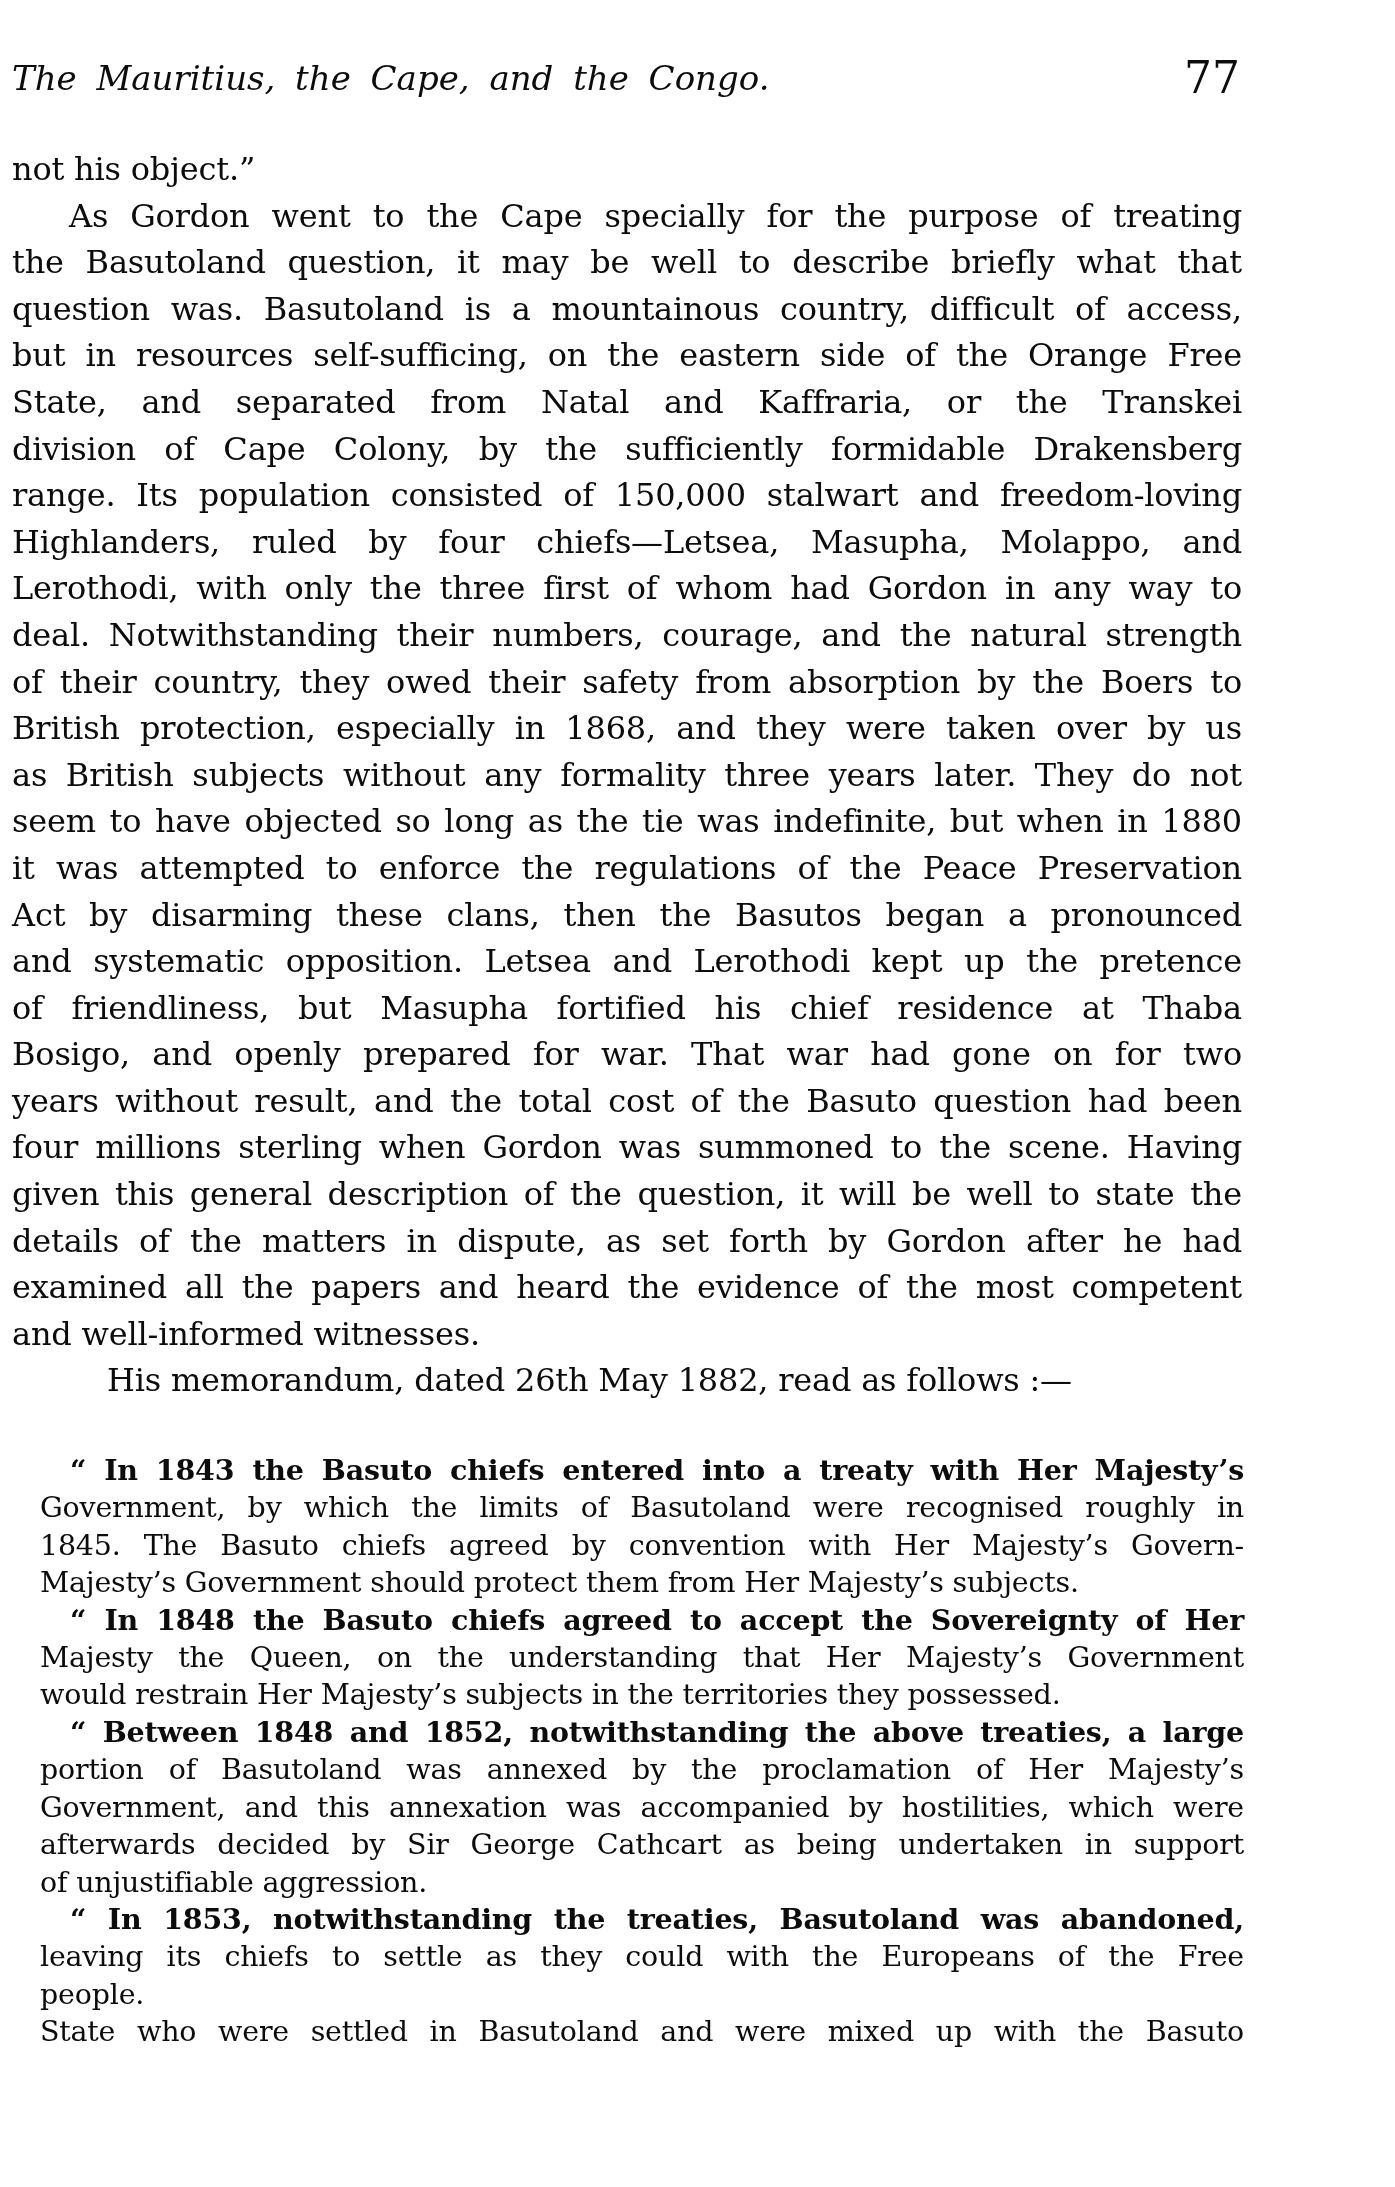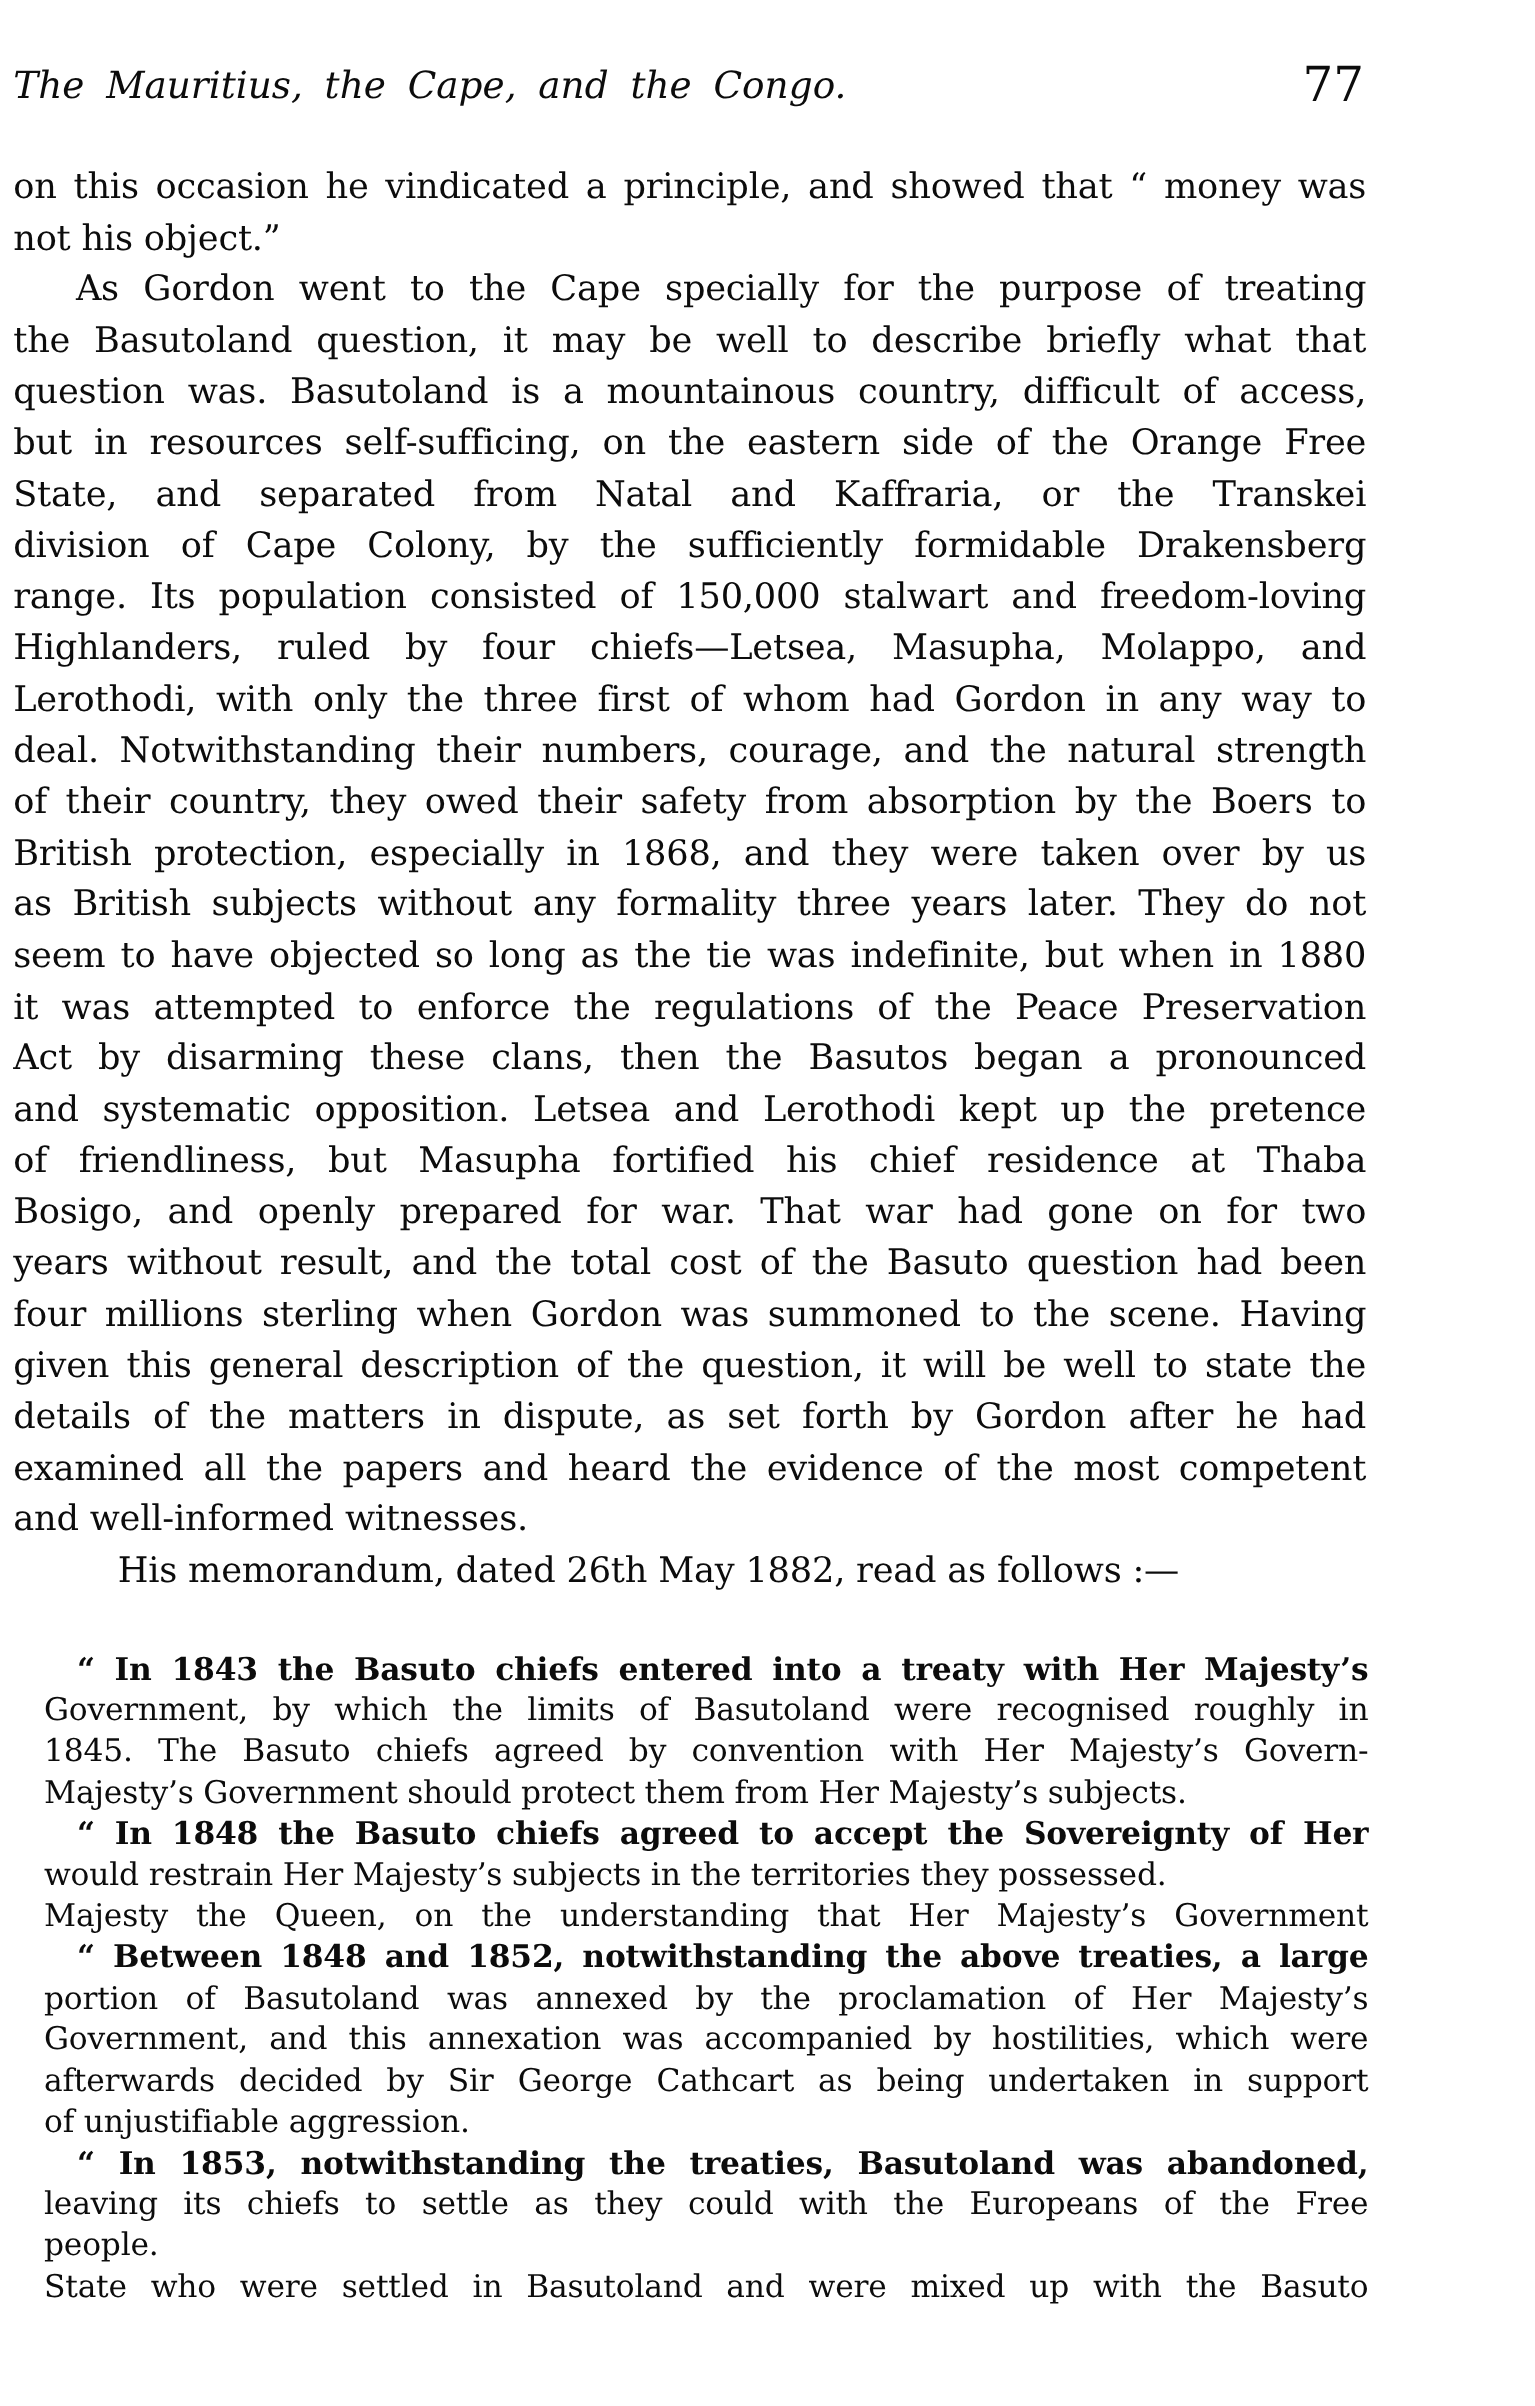--- a/index.html
+++ b/index.html
@@ -79,21 +79,20 @@
 
 <div class="page" style="--paper: #ffffff; --ink: #0c0c0c;">
   <header class="running-header">
     <div class="header-title">The Mauritius, the Cape, and the Congo.</div>
     <div class="page-number">77</div>
   </header>
 
   <main class="text-column">
     <div id="main-paragraphs">
         <div class="para body-text flush">
-          <div class="line">on this occasion he vindicated a principle, and showed that “ money was</div>
           <div class="line last">not his object.”</div>
         </div>
         <div class="para body-text indent">
           <div class="line">As Gordon went to the Cape specially for the purpose of treating</div>
           <div class="line">the Basutoland question, it may be well to describe briefly what that</div>
           <div class="line">question was. Basutoland is a mountainous country, difficult of access,</div>
           <div class="line">but in resources self-sufficing, on the eastern side of the Orange Free</div>
           <div class="line">State, and separated from Natal and Kaffraria, or the Transkei</div>
           <div class="line">division of Cape Colony, by the sufficiently formidable Drakensberg</div>
           <div class="line">range. Its population consisted of 150,000 stalwart and freedom-loving</div>
@@ -122,22 +121,22 @@
       </div>
     <div id="memo-paragraphs" class="memo-block">
         <div class="para memo indent">
           <div class="line">“ In 1843 the Basuto chiefs entered into a treaty with Her Majesty’s</div>
           <div class="line">Government, by which the limits of Basutoland were recognised roughly in</div>
           <div class="line">1845. The Basuto chiefs agreed by convention with Her Majesty’s Govern-</div>
           <div class="line last">Majesty’s Government should protect them from Her Majesty’s subjects.</div>
         </div>
         <div class="para memo indent">
           <div class="line">“ In 1848 the Basuto chiefs agreed to accept the Sovereignty of Her</div>
+          <div class="line">Majesty the Queen, on the understanding that Her Majesty’s Government</div>
           <div class="line last">would restrain Her Majesty’s subjects in the territories they possessed.</div>
-          <div class="line">Majesty the Queen, on the understanding that Her Majesty’s Government</div>
         </div>
         <div class="para memo indent">
           <div class="line">“ Between 1848 and 1852, notwithstanding the above treaties, a large</div>
           <div class="line">portion of Basutoland was annexed by the proclamation of Her Majesty’s</div>
           <div class="line">Government, and this annexation was accompanied by hostilities, which were</div>
           <div class="line">afterwards decided by Sir George Cathcart as being undertaken in support</div>
           <div class="line last">of unjustifiable aggression.</div>
         </div>
         <div class="para memo indent">
           <div class="line">“ In 1853, notwithstanding the treaties, Basutoland was abandoned,</div>

